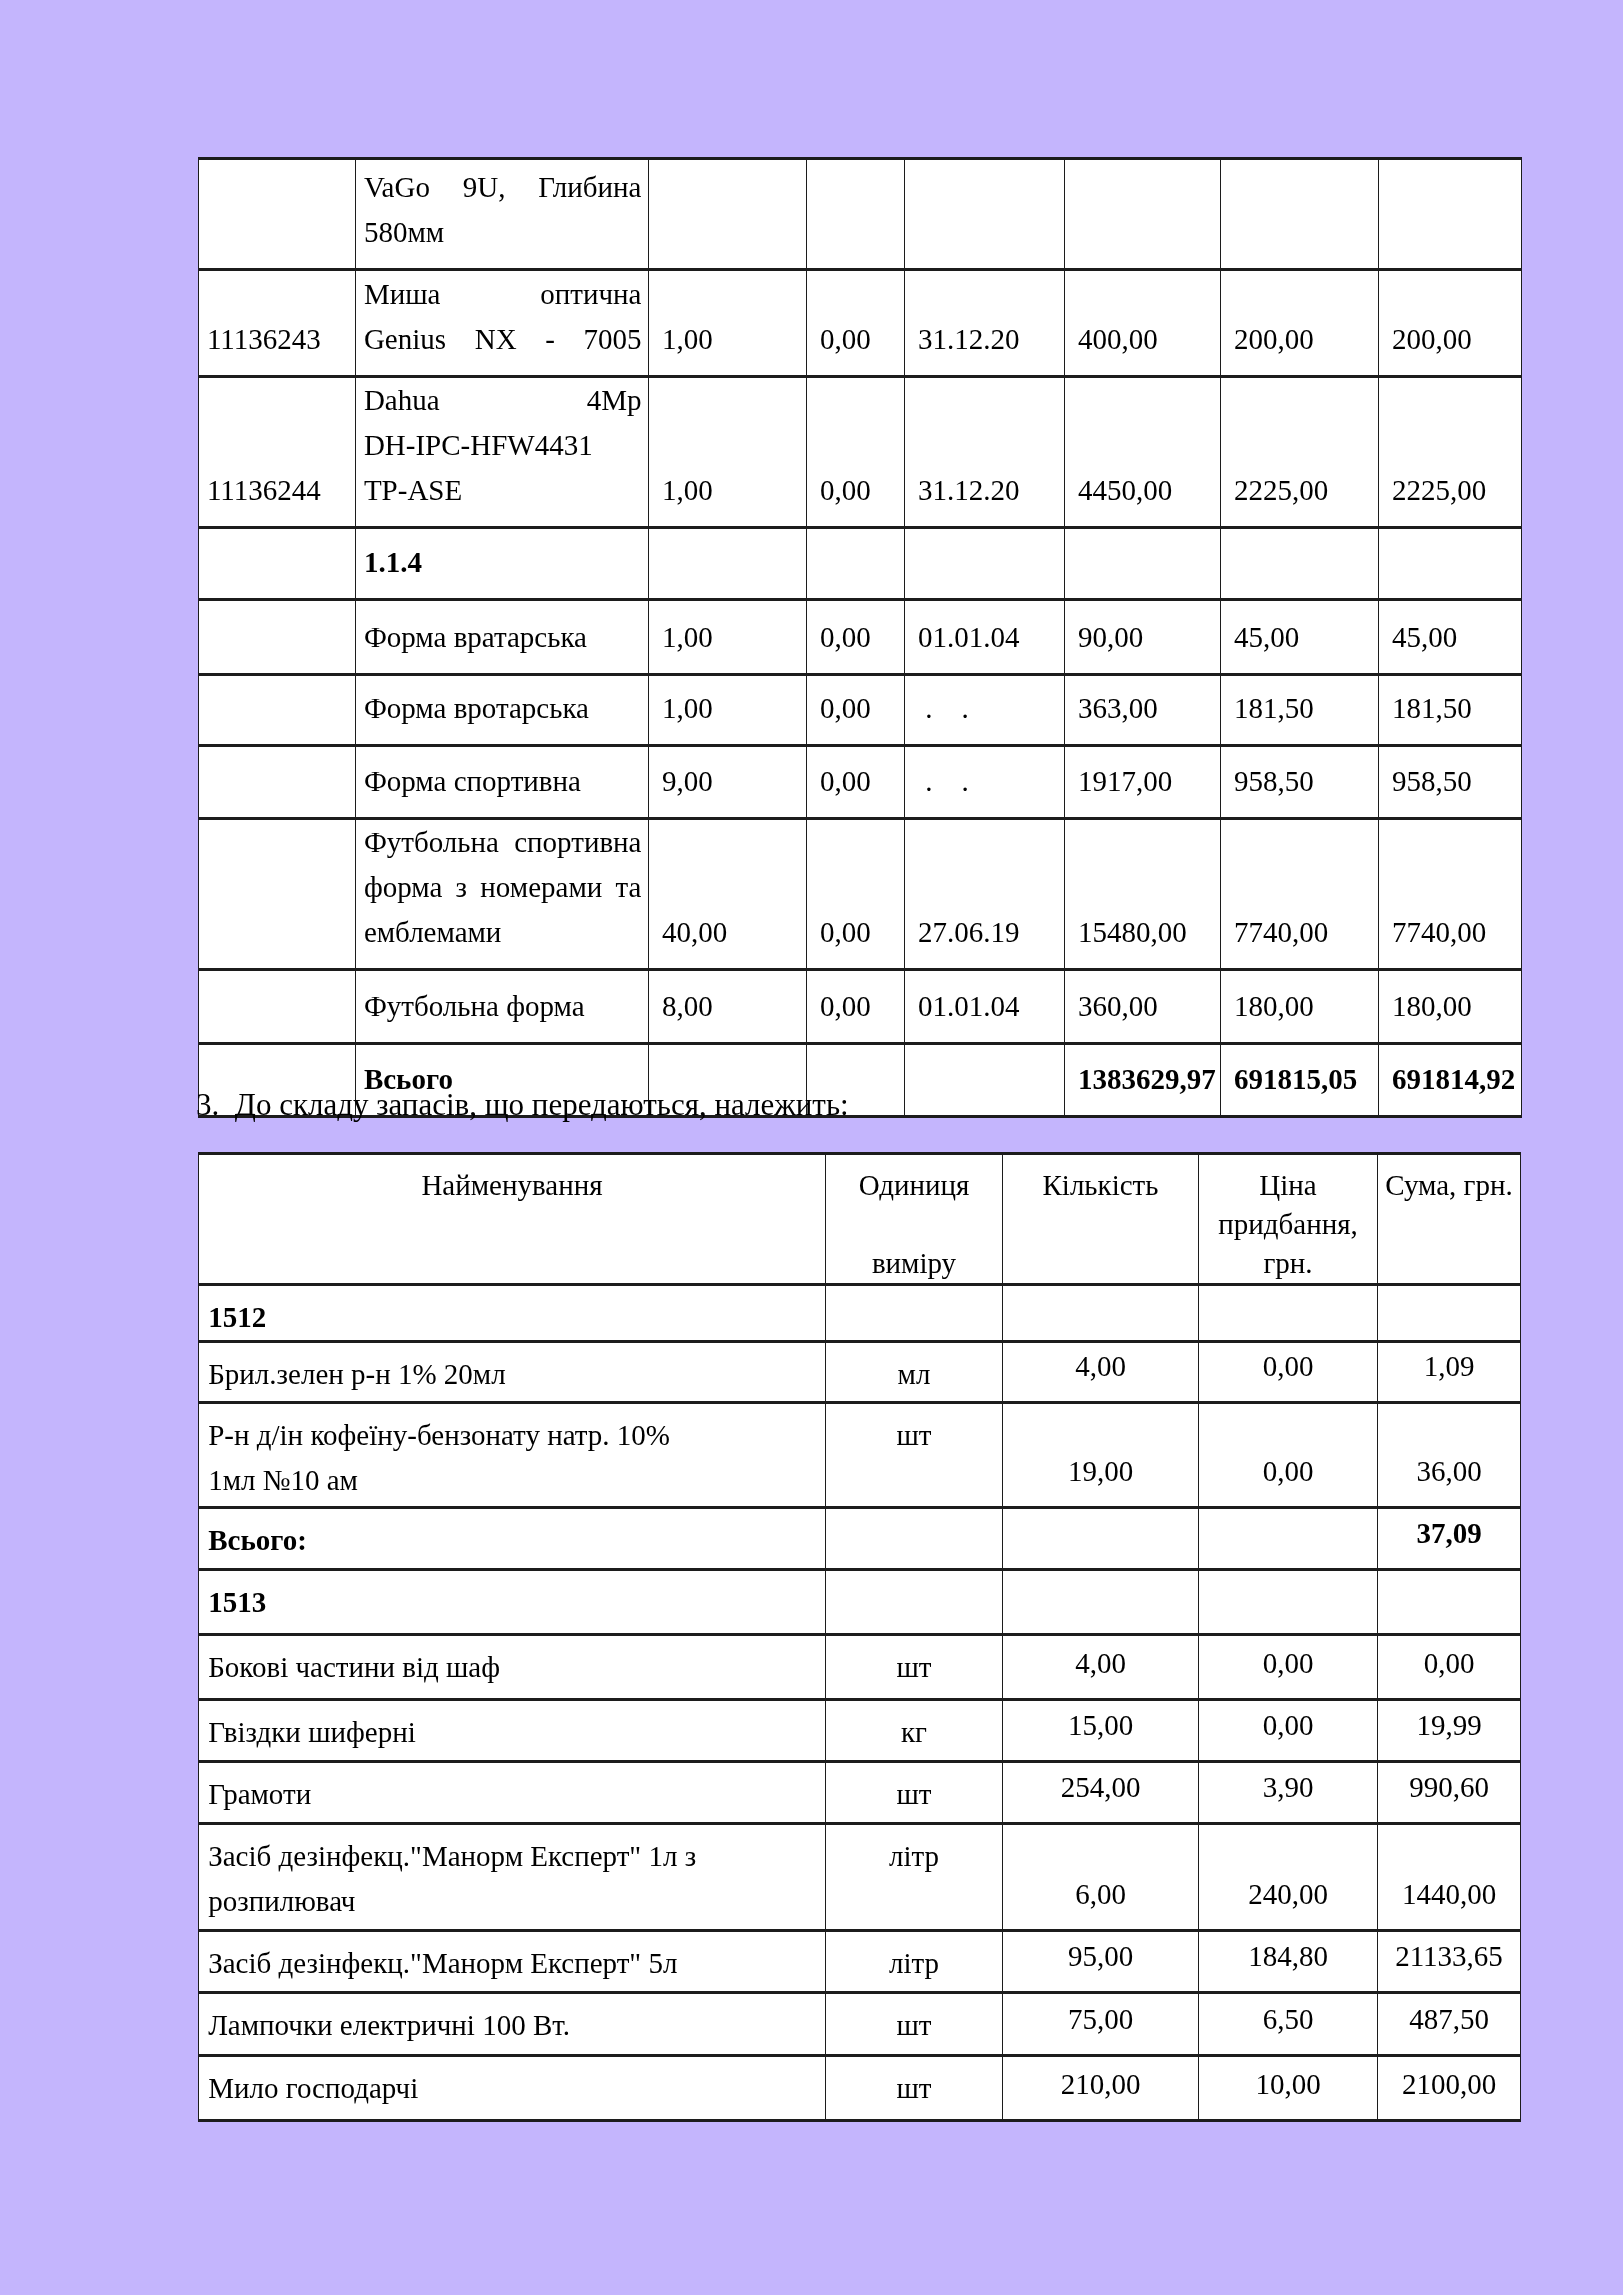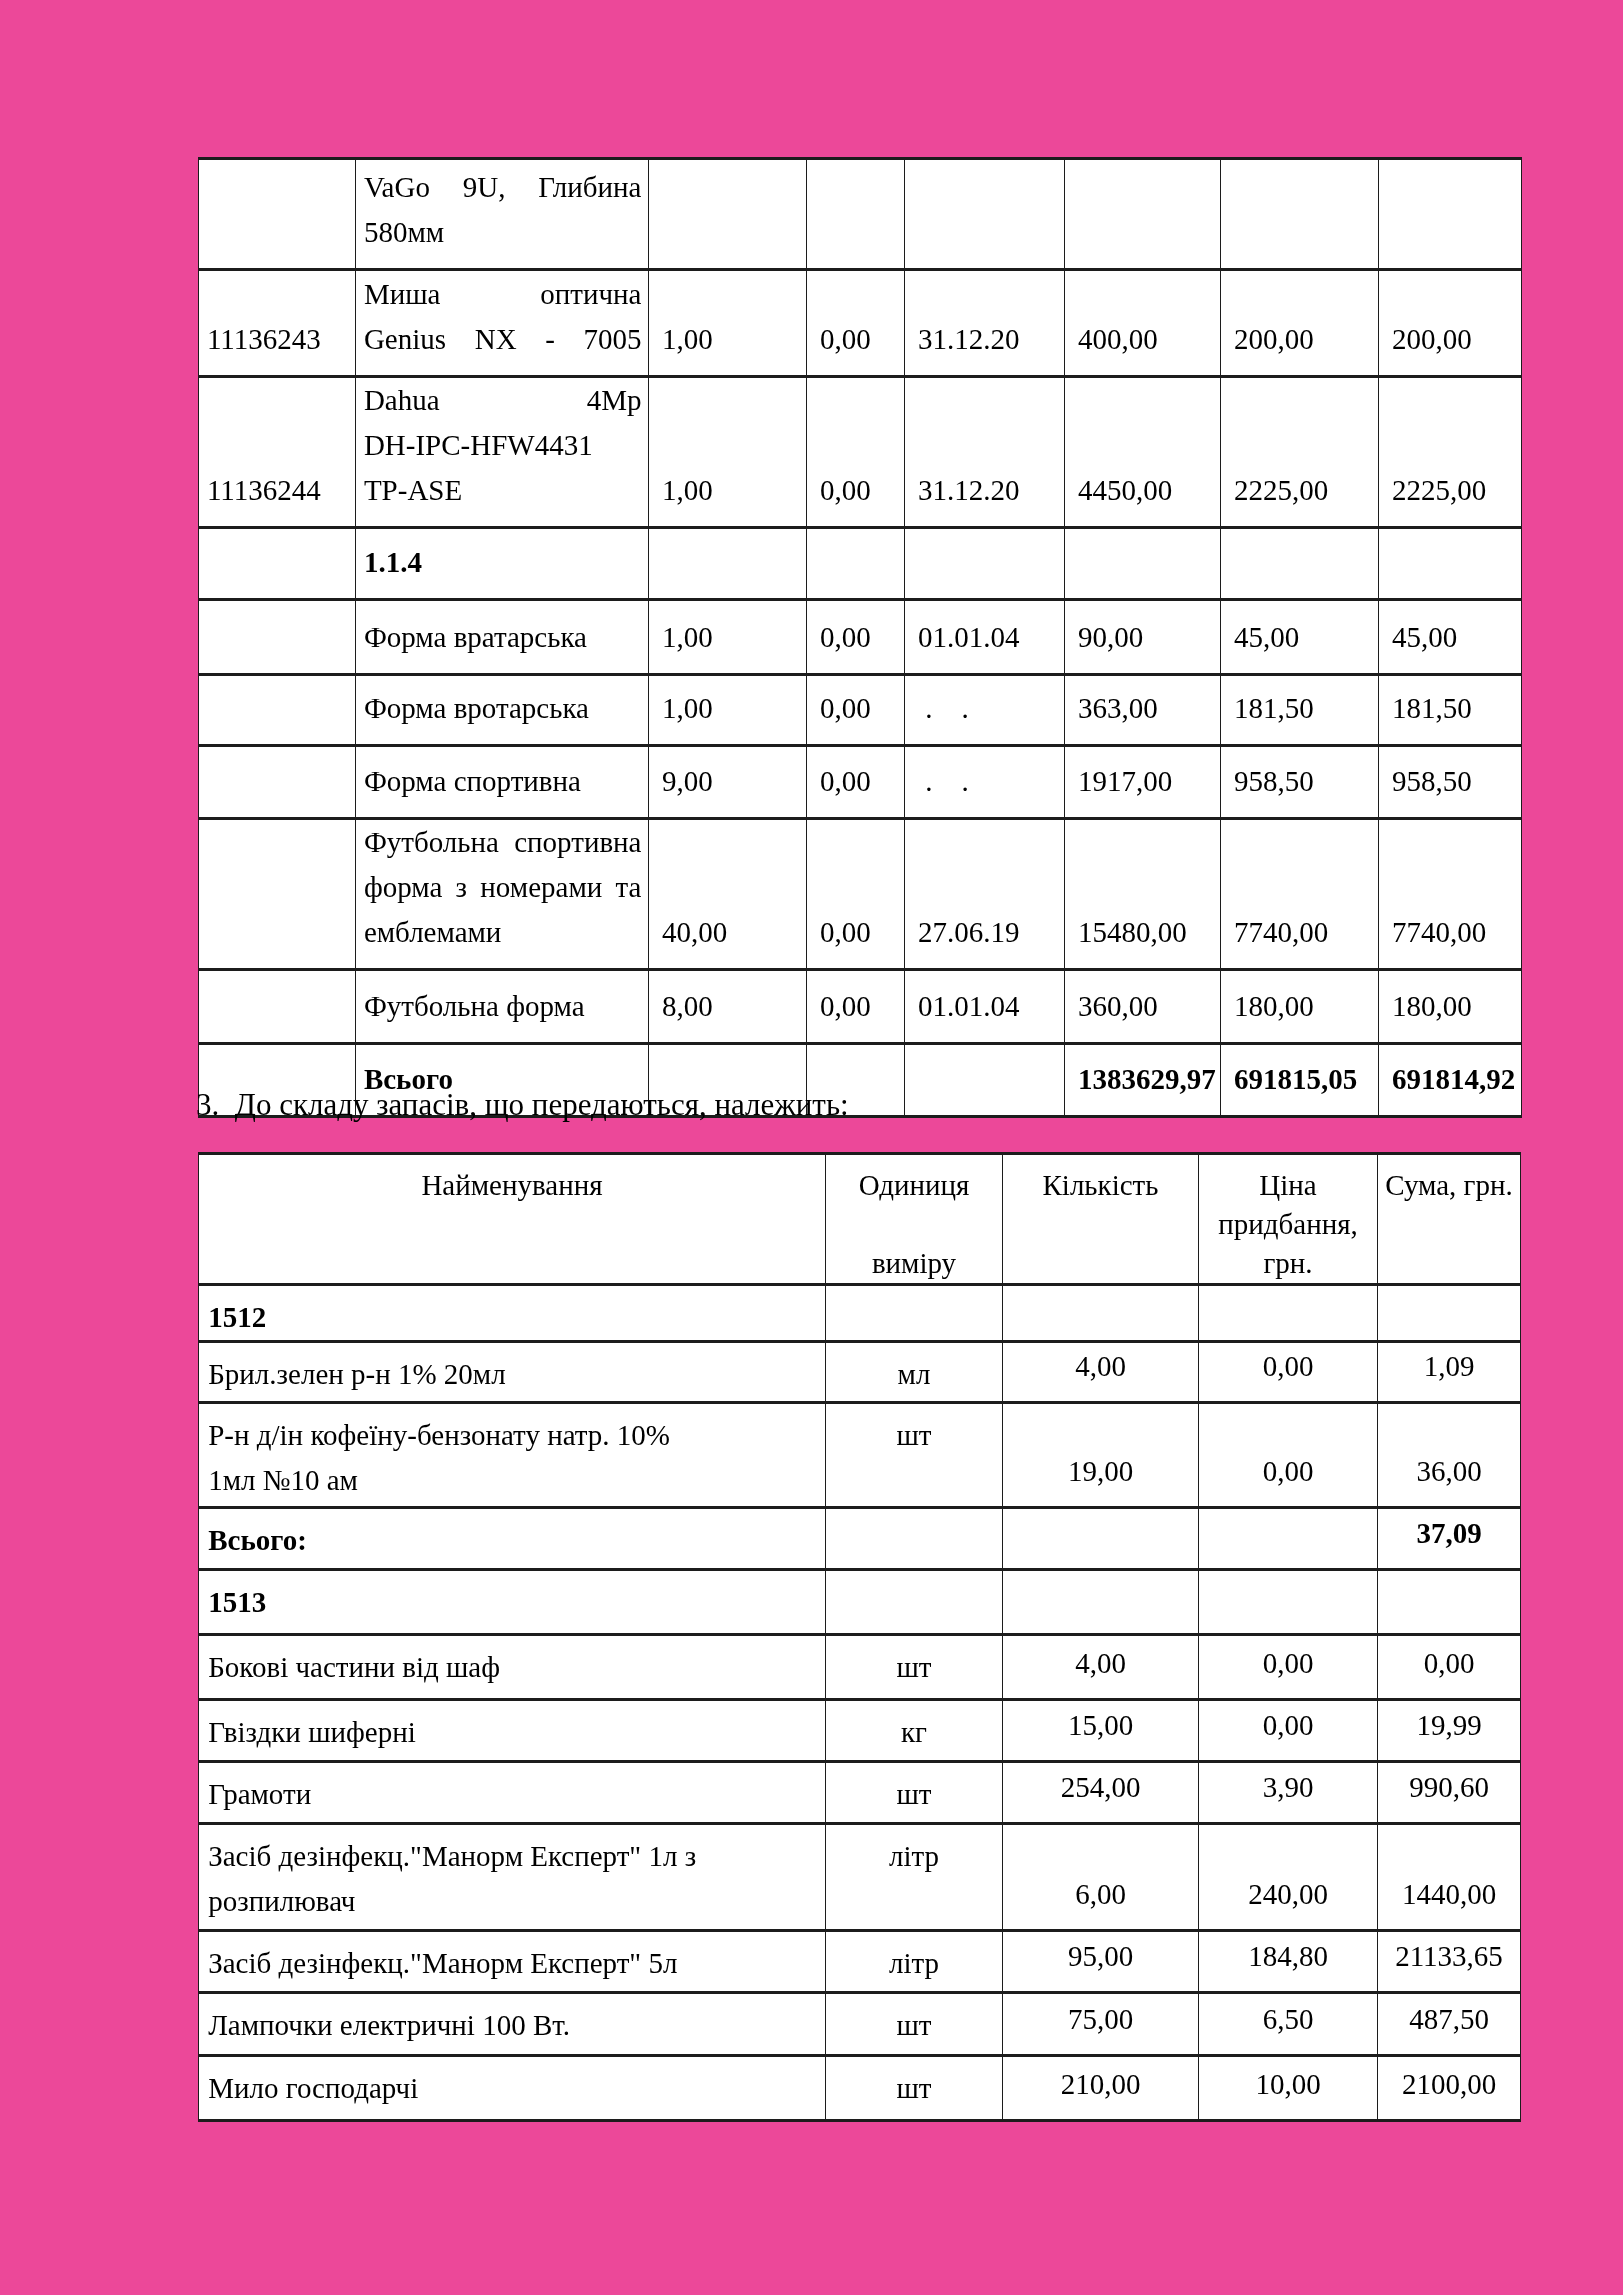--- a/index.html
+++ b/index.html
@@ -1,16 +1,16 @@
 <!DOCTYPE html>
 <html style="font-size:10.5px"><head>
 <meta charset="utf-8">
 <style>
   html,body{margin:0;padding:0;background:#e8e8e8;}
-  .page{position:relative;width:1623px;height:2295px;background:#ec4899;
+  .page{position:relative;width:1623px;height:2295px;background:#c4b5fd;
         font-family:"Liberation Serif","DejaVu Serif",serif;color:#000;margin:0 auto;overflow:hidden;}
   table{border-collapse:collapse;table-layout:fixed;position:absolute;left:198px;background:#fff;}
   td,th{border:1.3px solid #1c1c1c;border-top-width:3.3px;border-bottom-width:3.3px;overflow:hidden;}
   .t1{top:157px;width:1322px;font-size:29px;line-height:1.55;}
   .t2{top:1152px;width:1322px;font-size:29px;line-height:1.55;}
   .t1 td{vertical-align:bottom;text-align:left;padding:0 3.9px 13px 13px;white-space:nowrap;}
   .t1 td.c0{padding-left:7.9px;}
   .t1 td.c1{padding-left:7.9px;padding-right:6.5px;white-space:pre-line;}
   .t1 tr.first td{vertical-align:top;padding-top:5.2px;}
   .just{text-align:justify;text-align-last:justify;}

